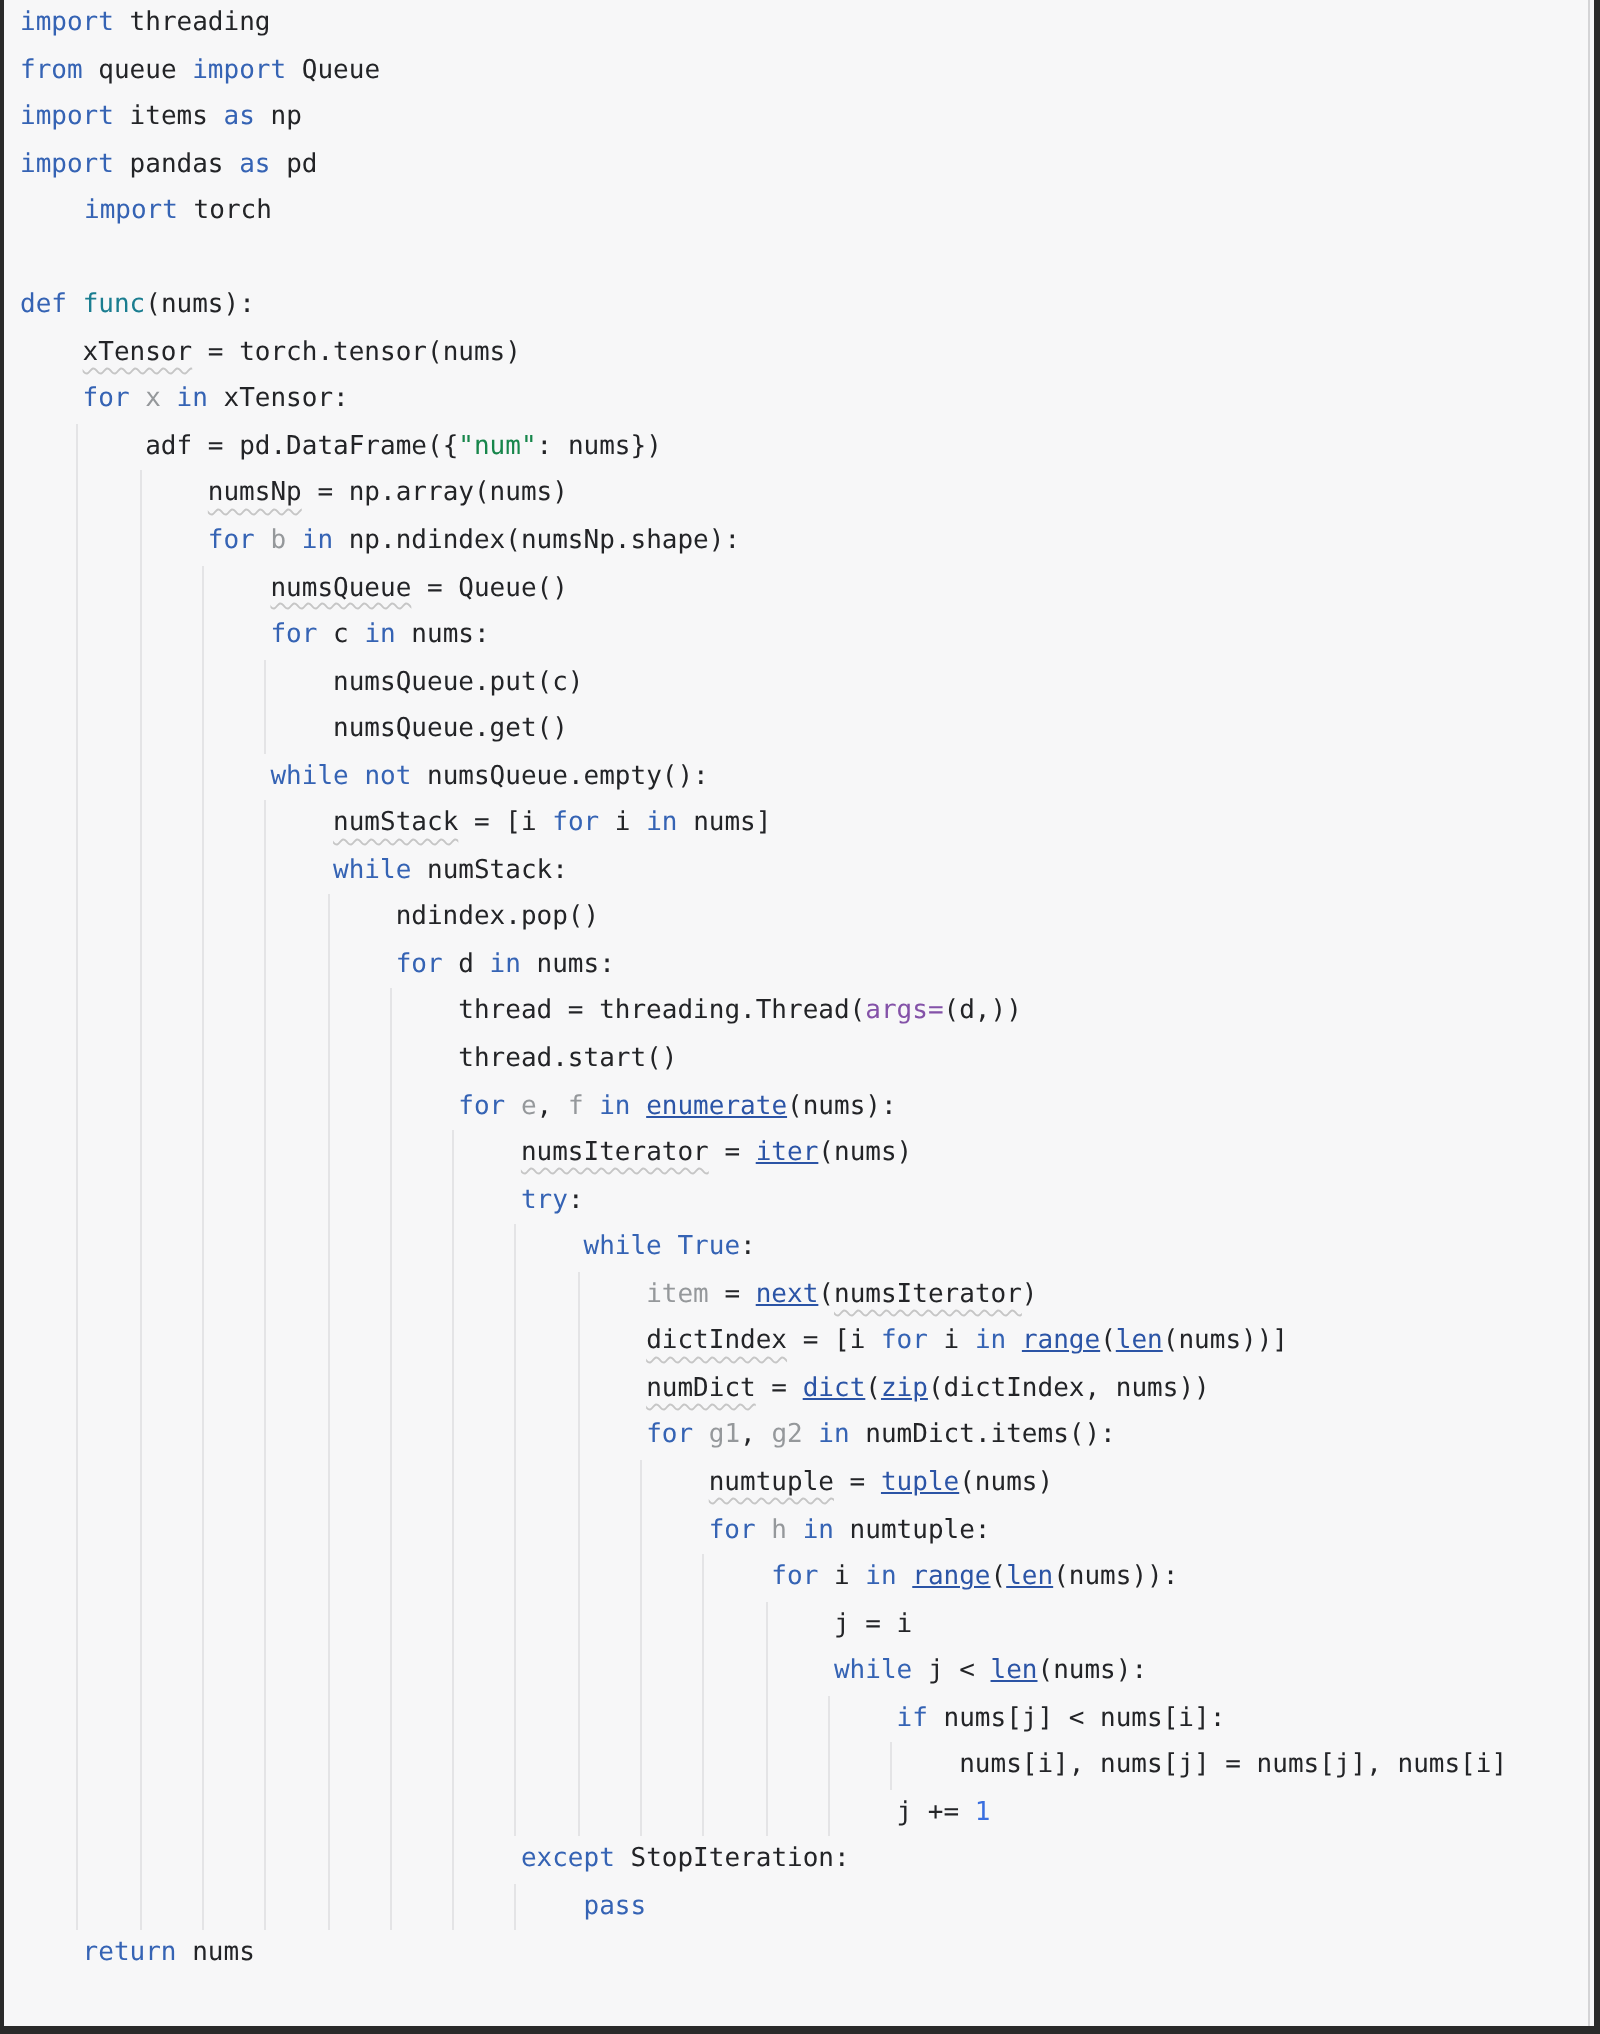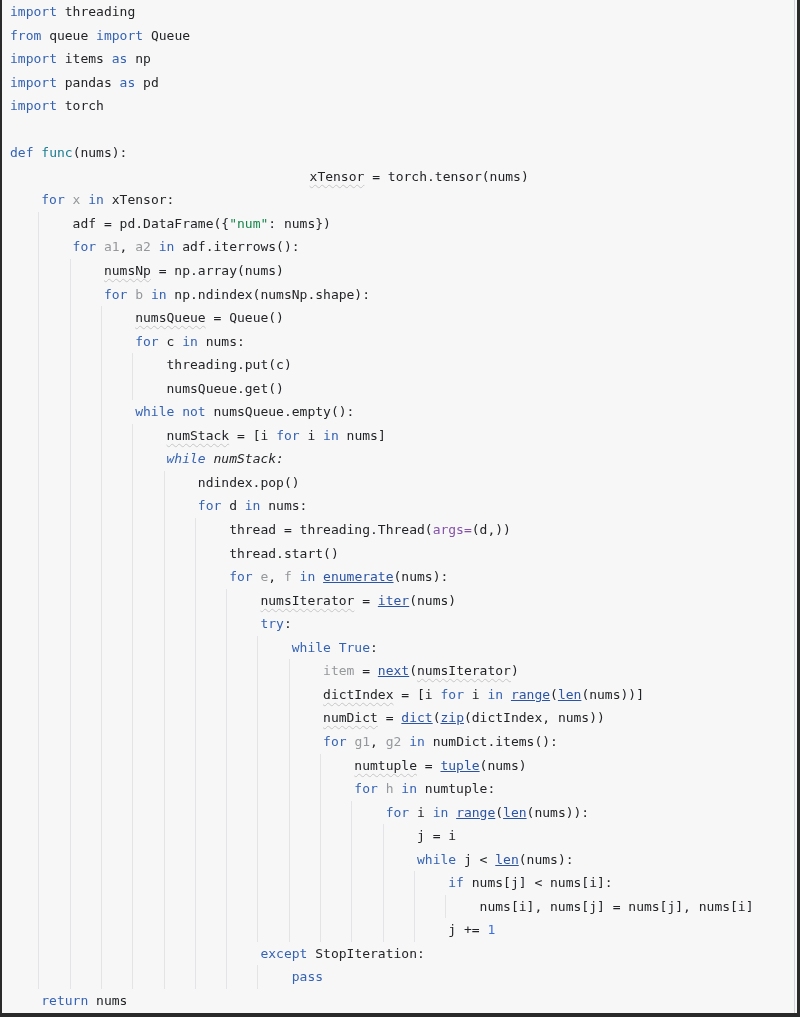--- a/index.html
+++ b/index.html
@@ -62,36 +62,35 @@
 </style>
 </head>
 <body>
 
 <div class="editor" style="--bg: #f7f7f8; --text: #232427; --kw: #3563b4; --builtin: #2b54a6; --str: #17864b; --num: #3a6fe0; --unused: #95989b; --fn: #1a7d90; --narg: #8452a8; --squig: #c6c6c6; --guide: #e4e4e6; --frame: #2a2a2a; --track: #d4d4d6;">
   <div class="code" id="code">
       <div class="line" style="padding-left: calc(0ch + 8px);"><span class="k">import</span><span class="d"> threading</span></div>
       <div class="line" style="padding-left: calc(0ch + 8px);"><span class="k">from</span><span class="d"> queue </span><span class="k">import</span><span class="d"> Queue</span></div>
       <div class="line" style="padding-left: calc(0ch + 8px);"><span class="k">import</span><span class="d"> items </span><span class="k">as</span><span class="d"> np</span></div>
       <div class="line" style="padding-left: calc(0ch + 8px);"><span class="k">import</span><span class="d"> pandas </span><span class="k">as</span><span class="d"> pd</span></div>
-      <div class="line" style="padding-left: calc(0ch + 8px);"><span class="k">import</span><span class="d"> torch</span></div>
+      <div class="line" style="padding-left: calc(0ch + 8px); margin-left: 32px;"><span class="k">import</span><span class="d"> torch</span></div>
       <div class="line" style="padding-left: calc(0ch + 8px);"></div>
       <div class="line" style="padding-left: calc(0ch + 8px);"><span class="k">def</span><span class="d"> </span><span class="f">func</span><span class="d">(nums):</span></div>
-      <div class="line" style="padding-left: calc(4ch + 8px); text-align: center;"><span class="w">xTensor</span><span class="d"> = torch.tensor(nums)</span></div>
+      <div class="line" style="padding-left: calc(4ch + 8px);"><span class="w">xTensor</span><span class="d"> = torch.tensor(nums)</span></div>
       <div class="line" style="padding-left: calc(4ch + 8px);"><span class="k">for</span><span class="d"> </span><span class="g">x</span><span class="d"> </span><span class="k">in</span><span class="d"> xTensor:</span></div>
       <div class="line" style="padding-left: calc(8ch + 8px);"><span class="guide" style="left: calc(4ch + 5px);"></span><span class="d">adf = pd.DataFrame({</span><span class="s">"num"</span><span class="d">: nums})</span></div>
-      <div class="line" style="padding-left: calc(8ch + 8px);"><span class="guide" style="left: calc(4ch + 5px);"></span><span class="k">for</span><span class="d"> </span><span class="g">a1</span><span class="d">, </span><span class="g">a2</span><span class="d"> </span><span class="k">in</span><span class="d"> adf.iterrows():</span></div>
       <div class="line" style="padding-left: calc(12ch + 8px);"><span class="guide" style="left: calc(4ch + 5px);"></span><span class="guide" style="left: calc(8ch + 5px);"></span><span class="w">numsNp</span><span class="d"> = np.array(nums)</span></div>
       <div class="line" style="padding-left: calc(12ch + 8px);"><span class="guide" style="left: calc(4ch + 5px);"></span><span class="guide" style="left: calc(8ch + 5px);"></span><span class="k">for</span><span class="d"> </span><span class="g">b</span><span class="d"> </span><span class="k">in</span><span class="d"> np.ndindex(numsNp.shape):</span></div>
       <div class="line" style="padding-left: calc(16ch + 8px);"><span class="guide" style="left: calc(4ch + 5px);"></span><span class="guide" style="left: calc(8ch + 5px);"></span><span class="guide" style="left: calc(12ch + 5px);"></span><span class="w">numsQueue</span><span class="d"> = Queue()</span></div>
       <div class="line" style="padding-left: calc(16ch + 8px);"><span class="guide" style="left: calc(4ch + 5px);"></span><span class="guide" style="left: calc(8ch + 5px);"></span><span class="guide" style="left: calc(12ch + 5px);"></span><span class="k">for</span><span class="d"> c </span><span class="k">in</span><span class="d"> nums:</span></div>
-      <div class="line" style="padding-left: calc(20ch + 8px);"><span class="guide" style="left: calc(4ch + 5px);"></span><span class="guide" style="left: calc(8ch + 5px);"></span><span class="guide" style="left: calc(12ch + 5px);"></span><span class="guide" style="left: calc(16ch + 5px);"></span><span class="d">threading.put(c)</span></div>
+      <div class="line" style="padding-left: calc(20ch + 8px);"><span class="guide" style="left: calc(4ch + 5px);"></span><span class="guide" style="left: calc(8ch + 5px);"></span><span class="guide" style="left: calc(12ch + 5px);"></span><span class="guide" style="left: calc(16ch + 5px);"></span><span class="d">numsQueue.put(c)</span></div>
       <div class="line" style="padding-left: calc(20ch + 8px);"><span class="guide" style="left: calc(4ch + 5px);"></span><span class="guide" style="left: calc(8ch + 5px);"></span><span class="guide" style="left: calc(12ch + 5px);"></span><span class="guide" style="left: calc(16ch + 5px);"></span><span class="d">numsQueue.get()</span></div>
       <div class="line" style="padding-left: calc(16ch + 8px);"><span class="guide" style="left: calc(4ch + 5px);"></span><span class="guide" style="left: calc(8ch + 5px);"></span><span class="guide" style="left: calc(12ch + 5px);"></span><span class="k">while</span><span class="d"> </span><span class="k">not</span><span class="d"> numsQueue.empty():</span></div>
       <div class="line" style="padding-left: calc(20ch + 8px);"><span class="guide" style="left: calc(4ch + 5px);"></span><span class="guide" style="left: calc(8ch + 5px);"></span><span class="guide" style="left: calc(12ch + 5px);"></span><span class="guide" style="left: calc(16ch + 5px);"></span><span class="w">numStack</span><span class="d"> = [i </span><span class="k">for</span><span class="d"> i </span><span class="k">in</span><span class="d"> nums]</span></div>
-      <div class="line" style="padding-left: calc(20ch + 8px); font-style: italic;"><span class="guide" style="left: calc(4ch + 5px);"></span><span class="guide" style="left: calc(8ch + 5px);"></span><span class="guide" style="left: calc(12ch + 5px);"></span><span class="guide" style="left: calc(16ch + 5px);"></span><span class="k">while</span><span class="d"> numStack:</span></div>
+      <div class="line" style="padding-left: calc(20ch + 8px);"><span class="guide" style="left: calc(4ch + 5px);"></span><span class="guide" style="left: calc(8ch + 5px);"></span><span class="guide" style="left: calc(12ch + 5px);"></span><span class="guide" style="left: calc(16ch + 5px);"></span><span class="k">while</span><span class="d"> numStack:</span></div>
       <div class="line" style="padding-left: calc(24ch + 8px);"><span class="guide" style="left: calc(4ch + 5px);"></span><span class="guide" style="left: calc(8ch + 5px);"></span><span class="guide" style="left: calc(12ch + 5px);"></span><span class="guide" style="left: calc(16ch + 5px);"></span><span class="guide" style="left: calc(20ch + 5px);"></span><span class="d">ndindex.pop()</span></div>
       <div class="line" style="padding-left: calc(24ch + 8px);"><span class="guide" style="left: calc(4ch + 5px);"></span><span class="guide" style="left: calc(8ch + 5px);"></span><span class="guide" style="left: calc(12ch + 5px);"></span><span class="guide" style="left: calc(16ch + 5px);"></span><span class="guide" style="left: calc(20ch + 5px);"></span><span class="k">for</span><span class="d"> d </span><span class="k">in</span><span class="d"> nums:</span></div>
       <div class="line" style="padding-left: calc(28ch + 8px);"><span class="guide" style="left: calc(4ch + 5px);"></span><span class="guide" style="left: calc(8ch + 5px);"></span><span class="guide" style="left: calc(12ch + 5px);"></span><span class="guide" style="left: calc(16ch + 5px);"></span><span class="guide" style="left: calc(20ch + 5px);"></span><span class="guide" style="left: calc(24ch + 5px);"></span><span class="d">thread = threading.Thread(</span><span class="a">args=</span><span class="d">(d,))</span></div>
       <div class="line" style="padding-left: calc(28ch + 8px);"><span class="guide" style="left: calc(4ch + 5px);"></span><span class="guide" style="left: calc(8ch + 5px);"></span><span class="guide" style="left: calc(12ch + 5px);"></span><span class="guide" style="left: calc(16ch + 5px);"></span><span class="guide" style="left: calc(20ch + 5px);"></span><span class="guide" style="left: calc(24ch + 5px);"></span><span class="d">thread.start()</span></div>
       <div class="line" style="padding-left: calc(28ch + 8px);"><span class="guide" style="left: calc(4ch + 5px);"></span><span class="guide" style="left: calc(8ch + 5px);"></span><span class="guide" style="left: calc(12ch + 5px);"></span><span class="guide" style="left: calc(16ch + 5px);"></span><span class="guide" style="left: calc(20ch + 5px);"></span><span class="guide" style="left: calc(24ch + 5px);"></span><span class="k">for</span><span class="d"> </span><span class="g">e</span><span class="d">, </span><span class="g">f</span><span class="d"> </span><span class="k">in</span><span class="d"> </span><span class="b">enumerate</span><span class="d">(nums):</span></div>
       <div class="line" style="padding-left: calc(32ch + 8px);"><span class="guide" style="left: calc(4ch + 5px);"></span><span class="guide" style="left: calc(8ch + 5px);"></span><span class="guide" style="left: calc(12ch + 5px);"></span><span class="guide" style="left: calc(16ch + 5px);"></span><span class="guide" style="left: calc(20ch + 5px);"></span><span class="guide" style="left: calc(24ch + 5px);"></span><span class="guide" style="left: calc(28ch + 5px);"></span><span class="w">numsIterator</span><span class="d"> = </span><span class="b">iter</span><span class="d">(nums)</span></div>
       <div class="line" style="padding-left: calc(32ch + 8px);"><span class="guide" style="left: calc(4ch + 5px);"></span><span class="guide" style="left: calc(8ch + 5px);"></span><span class="guide" style="left: calc(12ch + 5px);"></span><span class="guide" style="left: calc(16ch + 5px);"></span><span class="guide" style="left: calc(20ch + 5px);"></span><span class="guide" style="left: calc(24ch + 5px);"></span><span class="guide" style="left: calc(28ch + 5px);"></span><span class="k">try</span><span class="d">:</span></div>
       <div class="line" style="padding-left: calc(36ch + 8px);"><span class="guide" style="left: calc(4ch + 5px);"></span><span class="guide" style="left: calc(8ch + 5px);"></span><span class="guide" style="left: calc(12ch + 5px);"></span><span class="guide" style="left: calc(16ch + 5px);"></span><span class="guide" style="left: calc(20ch + 5px);"></span><span class="guide" style="left: calc(24ch + 5px);"></span><span class="guide" style="left: calc(28ch + 5px);"></span><span class="guide" style="left: calc(32ch + 5px);"></span><span class="k">while</span><span class="d"> </span><span class="k">True</span><span class="d">:</span></div>
       <div class="line" style="padding-left: calc(40ch + 8px);"><span class="guide" style="left: calc(4ch + 5px);"></span><span class="guide" style="left: calc(8ch + 5px);"></span><span class="guide" style="left: calc(12ch + 5px);"></span><span class="guide" style="left: calc(16ch + 5px);"></span><span class="guide" style="left: calc(20ch + 5px);"></span><span class="guide" style="left: calc(24ch + 5px);"></span><span class="guide" style="left: calc(28ch + 5px);"></span><span class="guide" style="left: calc(32ch + 5px);"></span><span class="guide" style="left: calc(36ch + 5px);"></span><span class="g">item</span><span class="d"> = </span><span class="b">next</span><span class="d">(</span><span class="w">numsIterator</span><span class="d">)</span></div>
       <div class="line" style="padding-left: calc(40ch + 8px);"><span class="guide" style="left: calc(4ch + 5px);"></span><span class="guide" style="left: calc(8ch + 5px);"></span><span class="guide" style="left: calc(12ch + 5px);"></span><span class="guide" style="left: calc(16ch + 5px);"></span><span class="guide" style="left: calc(20ch + 5px);"></span><span class="guide" style="left: calc(24ch + 5px);"></span><span class="guide" style="left: calc(28ch + 5px);"></span><span class="guide" style="left: calc(32ch + 5px);"></span><span class="guide" style="left: calc(36ch + 5px);"></span><span class="w">dictIndex</span><span class="d"> = [i </span><span class="k">for</span><span class="d"> i </span><span class="k">in</span><span class="d"> </span><span class="b">range</span><span class="d">(</span><span class="b">len</span><span class="d">(nums))]</span></div>

